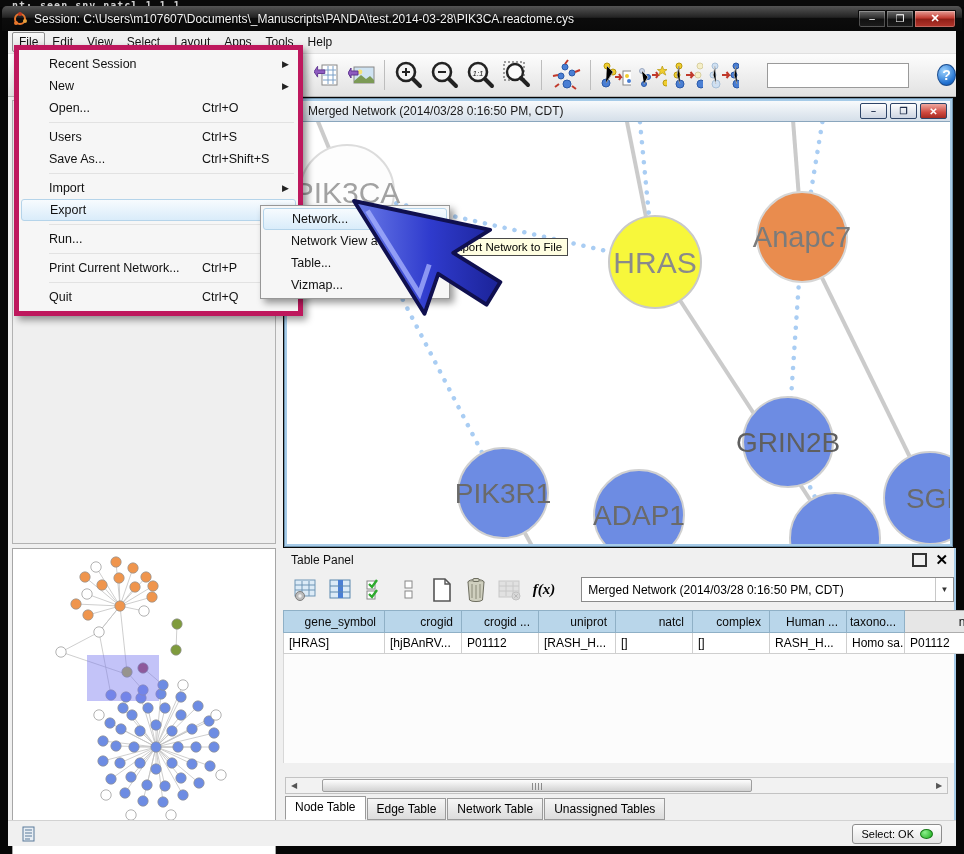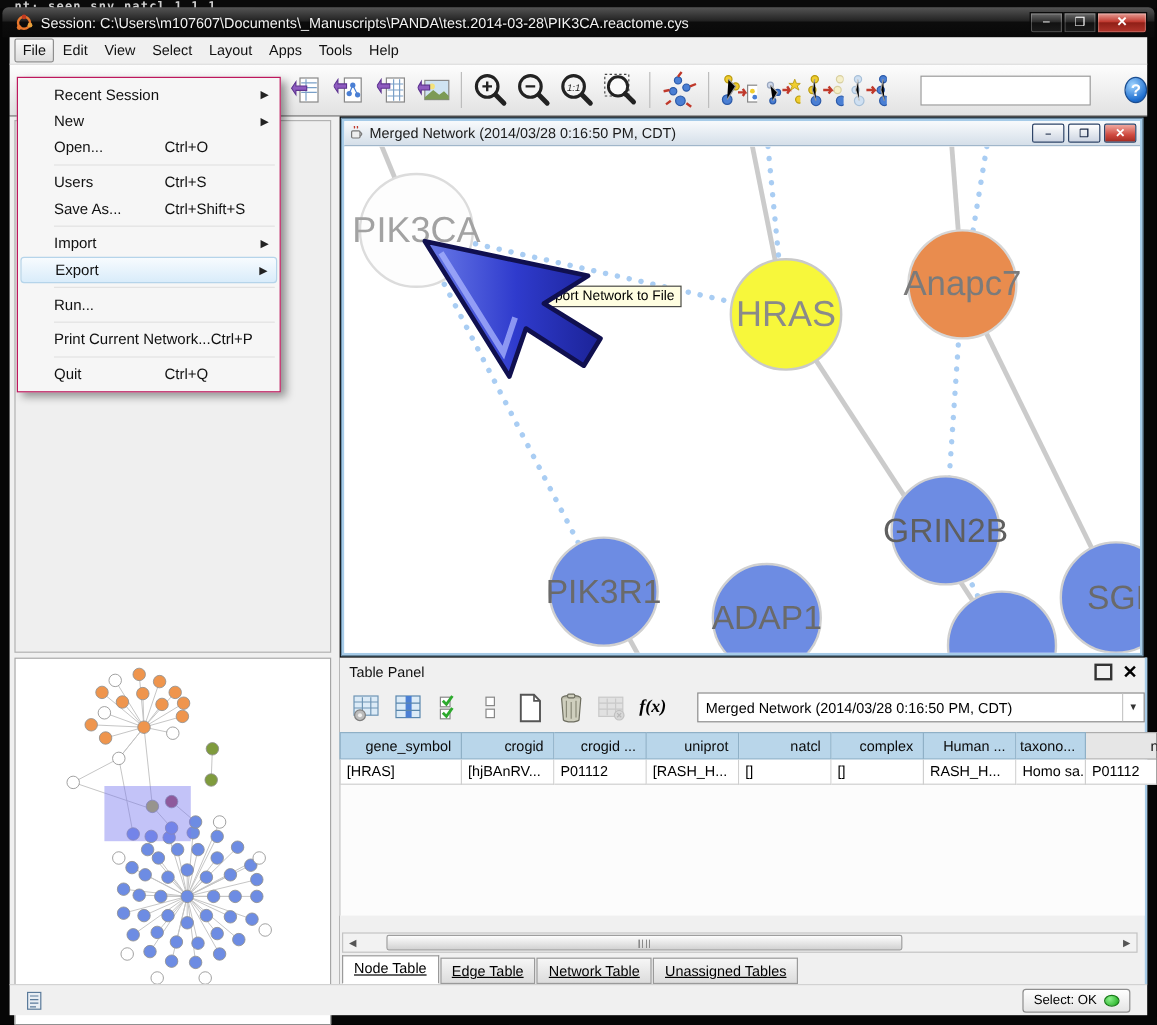--- a/index.html
+++ b/index.html
@@ -75,33 +75,33 @@
   .tp-cell:first-child { border-left:1px solid #cfcfcf; }
   .tp-space { height:109px; background:#fcfcfc; border-left:1px solid #d8d8d8; }
   .tp-hscroll { position:absolute; left:2px; right:6px; top:229px; height:17px; border:1px solid #c3c3c3;
     background:#f2f2f2; }
   .sb-arrow { position:absolute; top:0; width:16px; height:15px; display:flex; align-items:center; justify-content:center;
     font-size:8px; color:#555; }
   .sb-thumb { position:absolute; left:36px; top:1px; width:430px; height:13px; border:1px solid #9e9e9e; border-radius:2px;
     background:linear-gradient(#fdfdfd,#d2d2d2); }
   .sb-grip { position:absolute; left:50%; top:3px; width:10px; height:7px; transform:translateX(-50%);
     background:repeating-linear-gradient(90deg,#8a8a8a 0 1px,transparent 1px 3px); }
-  .tp-tabs { position:absolute; left:2px; top:248px; display:flex; font-size:12px; align-items:flex-end;text-decoration:underline; }
+  .tp-tabs { position:absolute; left:2px; top:248px; display:flex; font-size:12px; align-items:flex-end; }
   .tab { padding:3px 9px; background:linear-gradient(#f6f6f6,#dcdcdc); border:1px solid #9a9a9a; margin-right:1px; }
   .tab.active { background:#fff; border-bottom:1px solid #fff; padding-bottom:5px; }
   
   .statusbar { position:absolute; left:8px; right:8px; bottom:8px; height:26px; background:#f0f0f0; border-top:1px solid #d2d2d2; }
   .doc-icon { position:absolute; left:14px; top:5px; }
   .mem-btn { position:absolute; right:14px; top:3px; height:20px; border:1px solid #8d8d8d; border-radius:3px;
     background:linear-gradient(#fff,#e4e4e4); display:flex; align-items:center; gap:6px; padding:0 8px; font-size:11px; }
   .mem-dot { width:13px; height:10px; border-radius:50%; border:1px solid #187a18;
     background:radial-gradient(circle at 35% 30%, #8cf08c, #17a817); }
   
-  .file-menu { position:absolute; left:14px; top:64px; width:220px; background:#f6f6f6;
-    border:1px solid #be185d; box-shadow:4px 4px 7px rgba(0,0,0,.4); padding:3px 0; z-index:50; font-size:12.5px; }
+  .file-menu { position:absolute; left:14px; top:45px; width:289px; background:#f6f6f6;
+    border:5px solid #be185d; box-shadow:4px 4px 7px rgba(0,0,0,.4); padding:3px 0; z-index:50; font-size:12.5px; }
   .mi { height:22px; display:flex; align-items:center; padding:0 8px 0 30px; color:#111; }
   .mi .lbl { flex:1; white-space:nowrap; }
   .mi .sc { width:80px; white-space:nowrap; }
   .mi .arr { width:8px; font-size:9px; color:#222; }
   .mi.hl { background:linear-gradient(#f7fbfe,#d9ecfa); border:1px solid #b5d4ea; border-radius:3px;
     margin:0 2px; padding:0 6px 0 28px; height:22px; }
   .msep { height:1px; background:#e2e2e2; margin:3px 4px 3px 30px; }
   .sub-menu { position:absolute; left:260px; top:205px; width:190px; background:#f6f6f6;
     border:1px solid #979797; box-shadow:4px 4px 7px rgba(0,0,0,.4); padding:2px 0; z-index:51; font-size:12.5px; }
   .tooltip { position:absolute; left:443px; top:238px; background:#fffee1; border:1px solid #4a4a4a;
@@ -633,20 +633,34 @@
         <span class="arr"></span>
     </div>
     <div class="msep"></div>
     <div class="mi">
       <span class="lbl">Quit</span>
         <span class="sc">Ctrl+Q</span>
         <span class="arr"></span>
     </div>
   </div>
 
+  <div class="sub-menu">
+    <div class="mi hl">
+      <span class="lbl">Network...</span>
+    </div>
+    <div class="mi">
+      <span class="lbl">Network View a</span>
+    </div>
+    <div class="mi">
+      <span class="lbl">Table...</span>
+    </div>
+    <div class="mi">
+      <span class="lbl">Vizmap...</span>
+    </div>
+  </div>
 
   <div class="tooltip">
     <span>Export Network to File</span>
   </div>
 
   <svg class="cursor-svg" width="195" height="165">
     <defs>
       <linearGradient id="curGrad" x1="0" y1="0" x2="1" y2="1">
         <stop offset="0" stop-color="#6b7ce8"></stop>
         <stop offset="0.45" stop-color="#2f3bcd"></stop>

